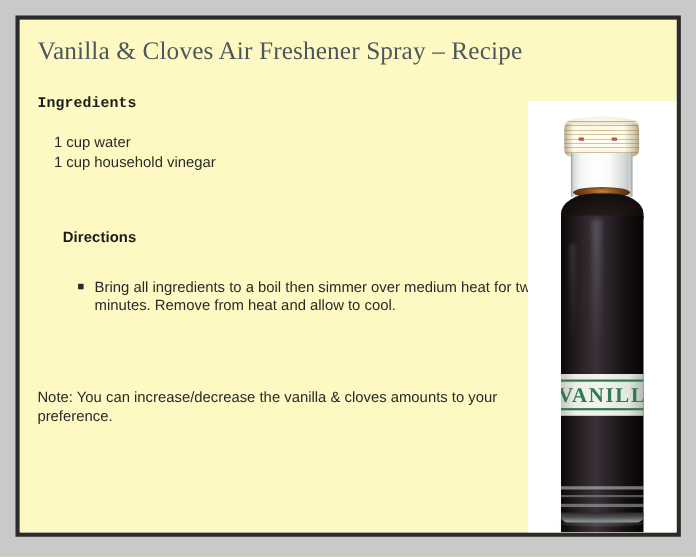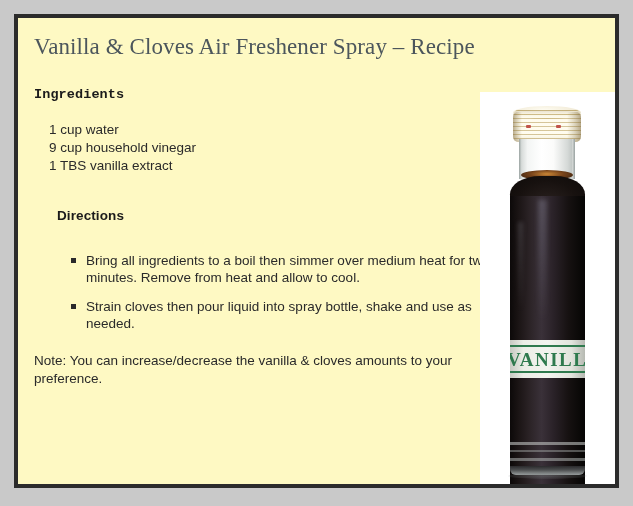--- a/index.html
+++ b/index.html
@@ -241,34 +241,29 @@
 
 <div id="frame">
   <div id="content">
 
     <div id="page-title">Vanilla &amp; Cloves Air Freshener Spray – Recipe</div>
 
     <div id="ingredients-heading" class="section-heading">Ingredients</div>
 
     <ul id="ingredients-list">
       <li>1 cup water</li>
-      <li>9 cup household vinegar</li>
-      <li>1 TBS vanilla extract</li>
+      <li>1 cup household vinegar</li>
     </ul>
 
     <div id="directions-heading" class="section-heading">Directions</div>
 
     <ul id="directions-list">
       <li>
         <span class="sq-bullet"></span>
         <span>Bring all ingredients to a boil then simmer over medium heat for two minutes. Remove from heat and allow to cool.</span>
-      </li>
-      <li>
-        <span class="sq-bullet"></span>
-        <span>Strain cloves then pour liquid into spray bottle, shake and use as needed.</span>
       </li>
     </ul>
 
     <p id="note-paragraph">
       <span class="note-label">Note</span><span>: You can increase/decrease the vanilla &amp; cloves amounts to your preference.</span>
     </p>
 
     <div id="bottle-photo">
       <div class="b" id="cap-top"></div>
       <div class="b" id="cap"></div>

